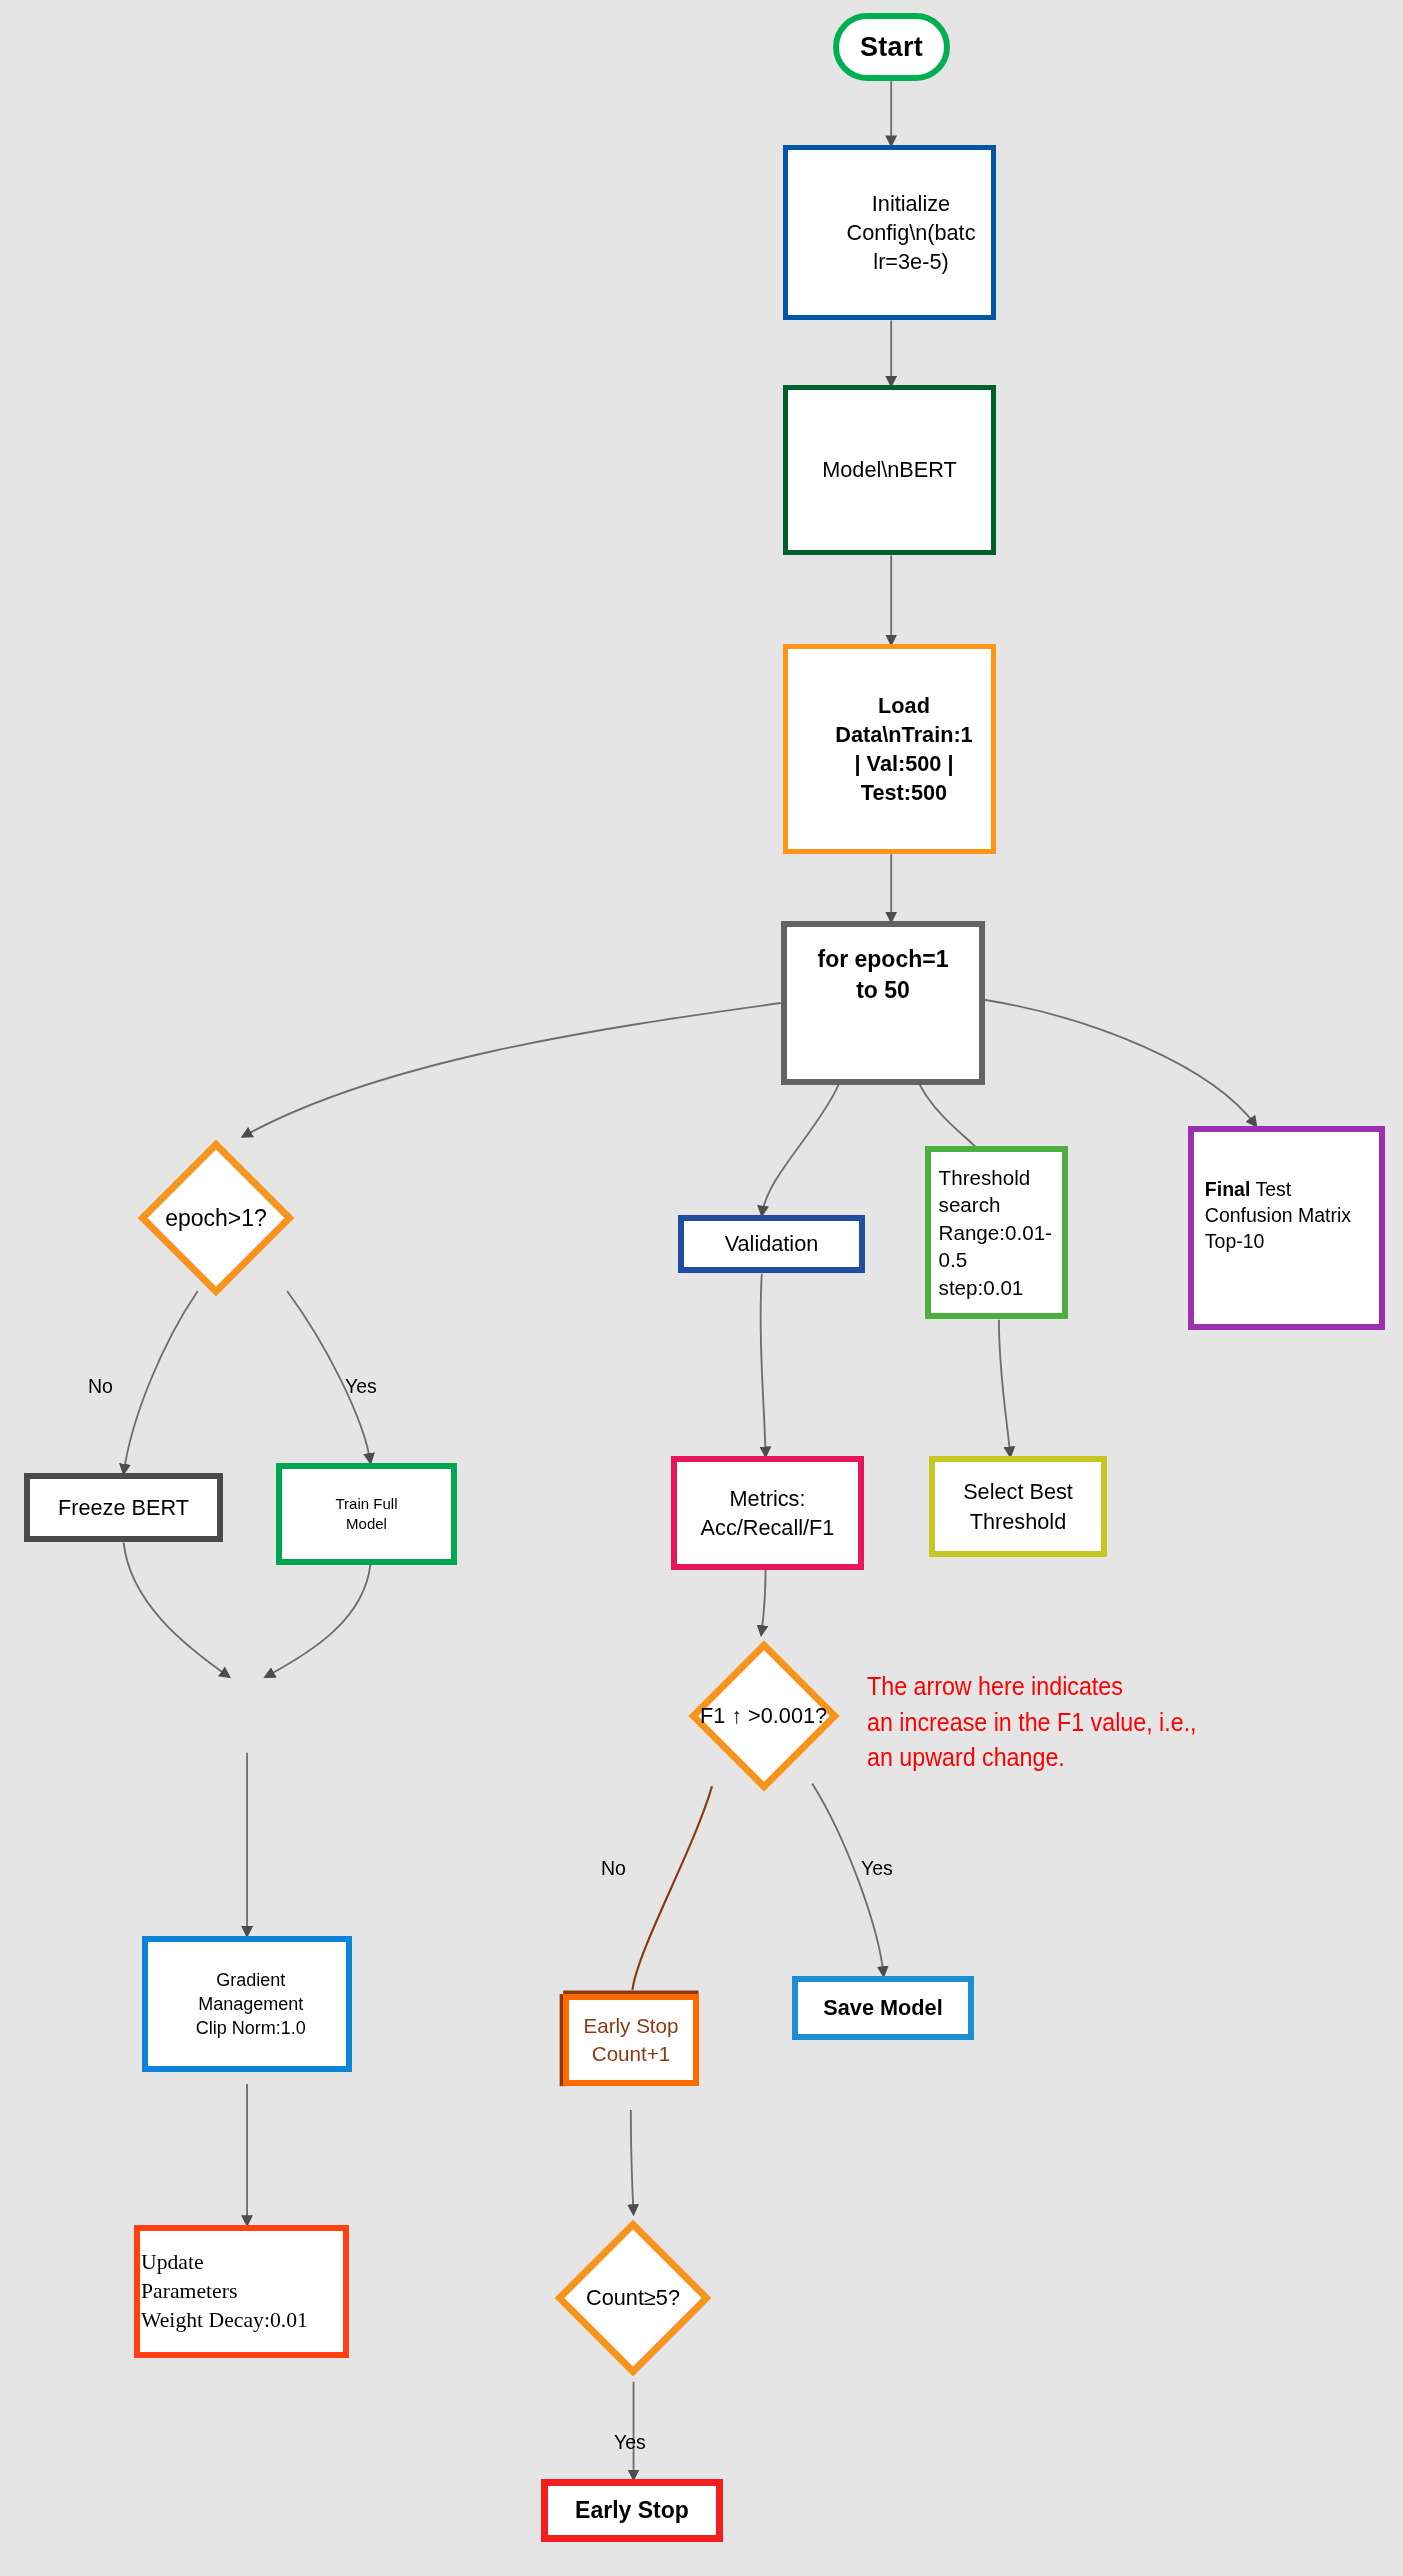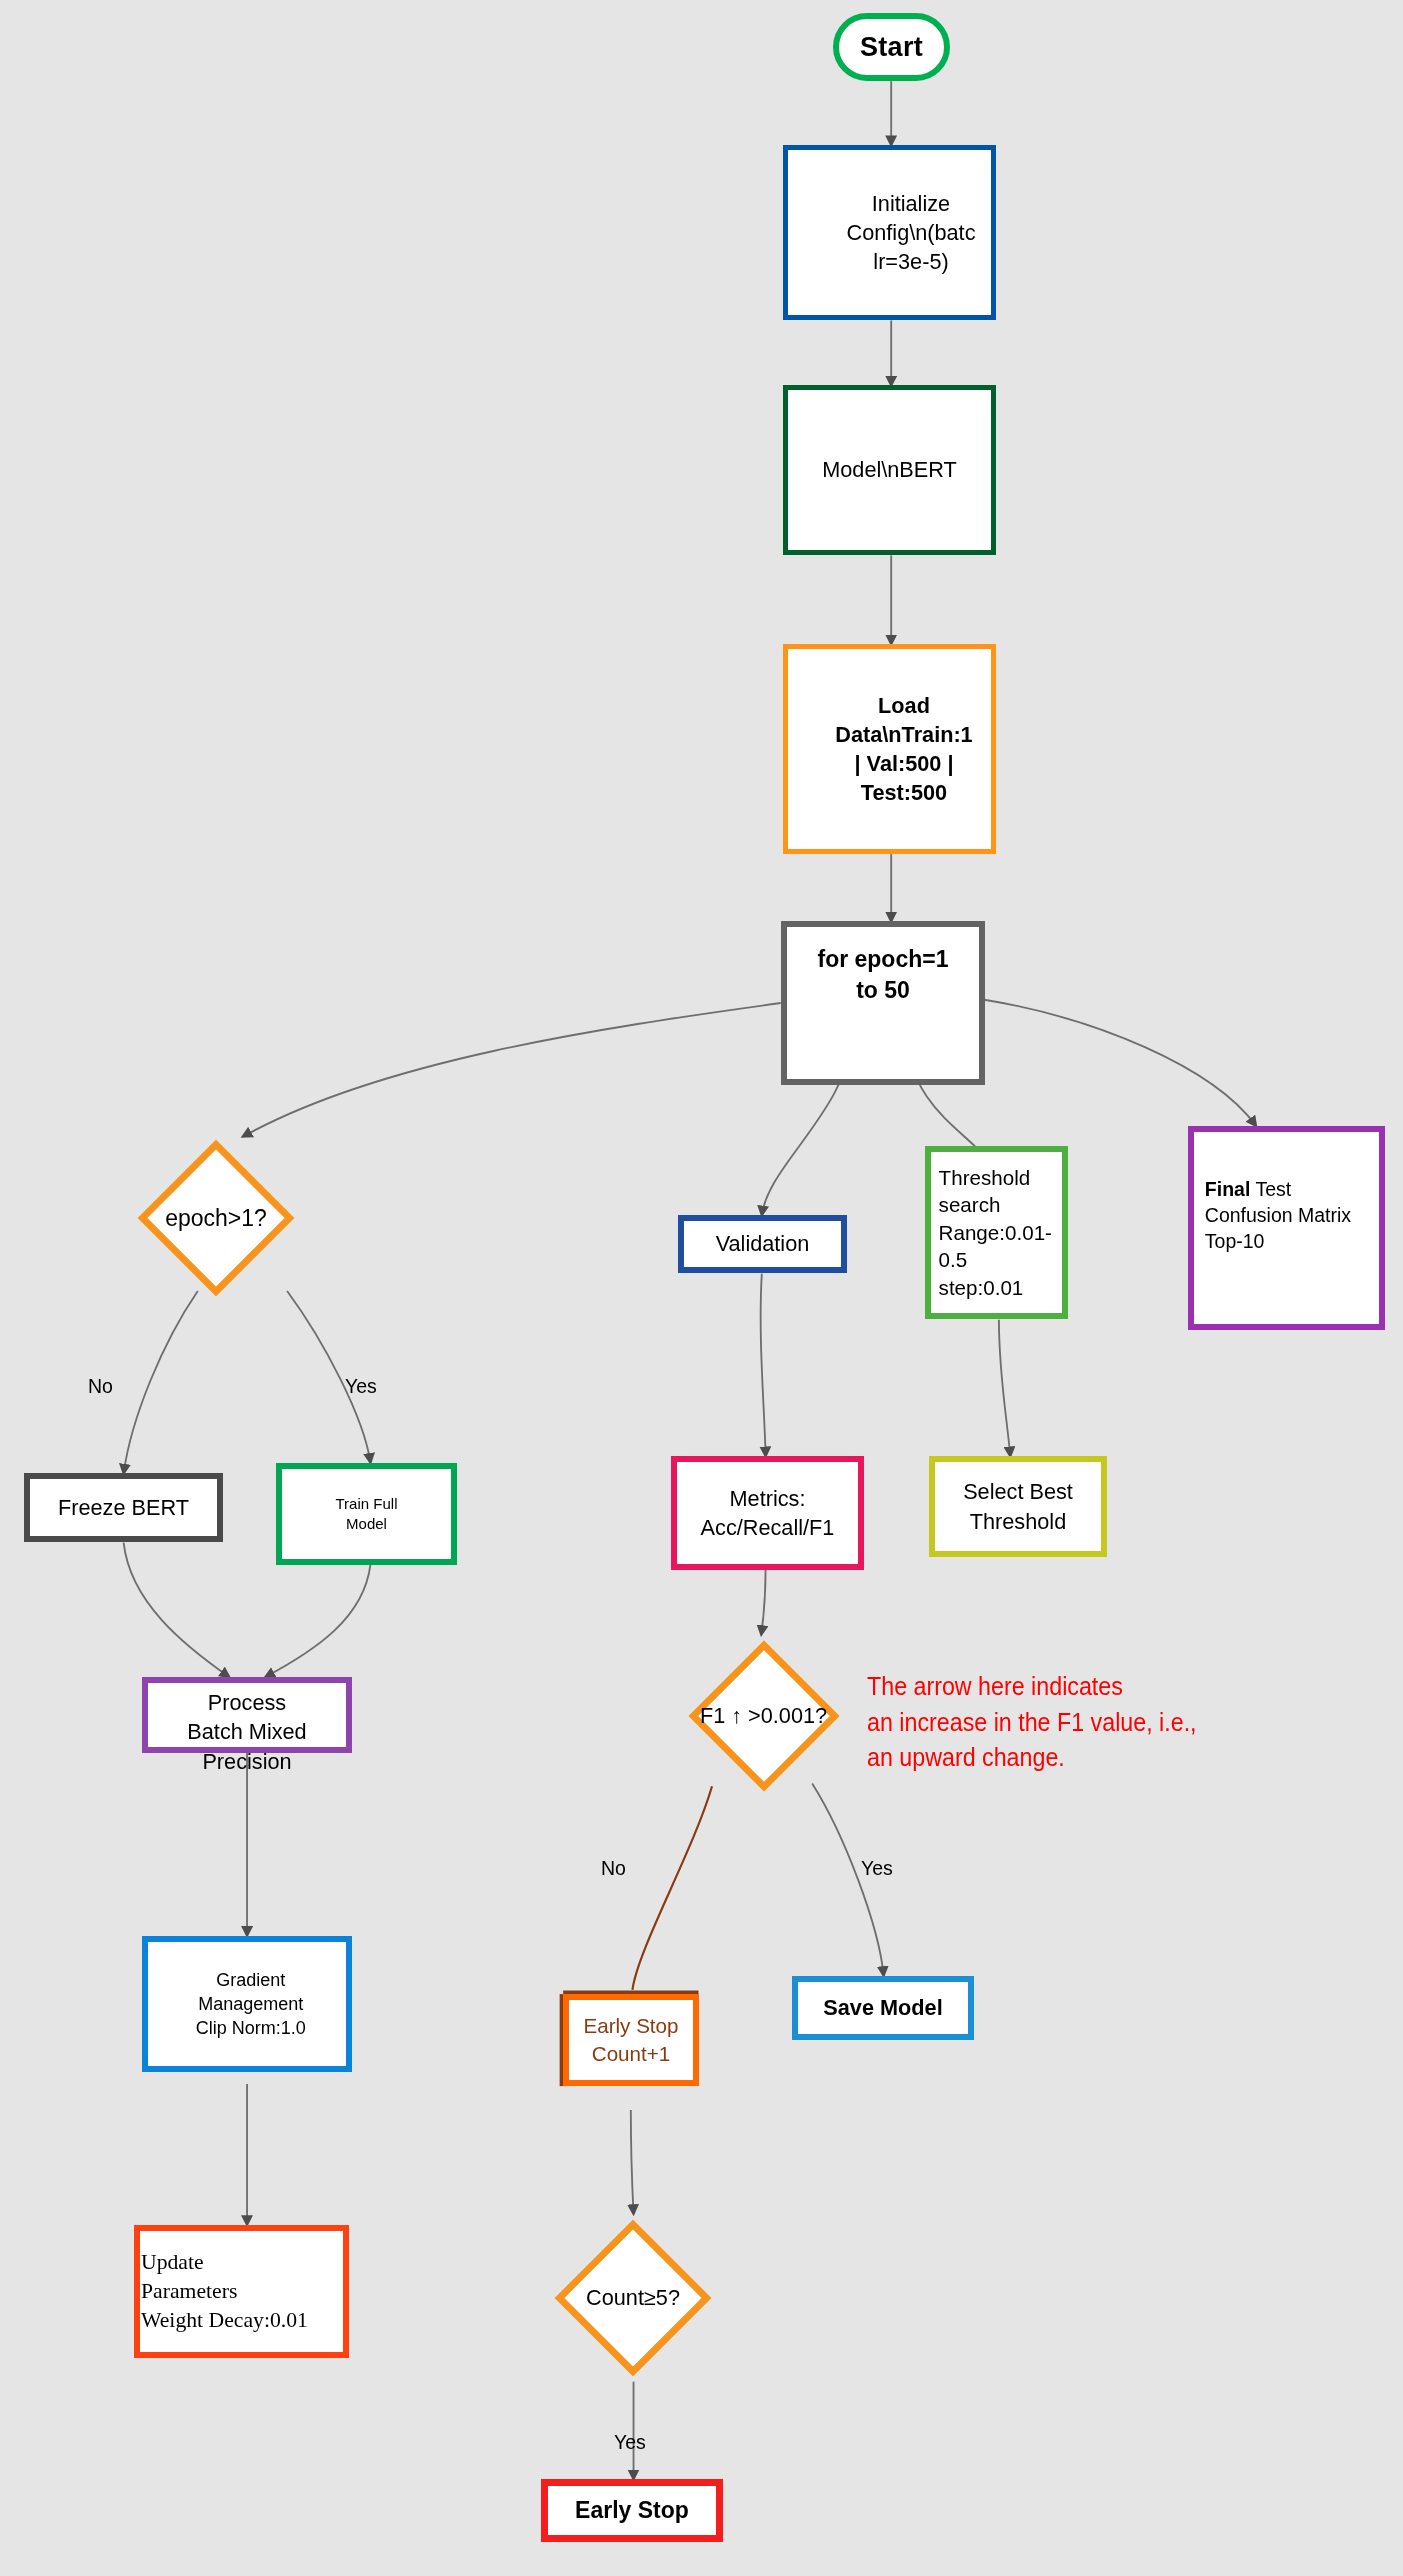--- a/index.html
+++ b/index.html
@@ -196,39 +196,34 @@
 
   <div class="node rect" style="left:24px; top:1473px; width:199px; height:69px; border-width:6px; border-color:#4a4a4a; font-size:21.7px;">
     <span class="txt">Freeze BERT</span>
   </div>
 
   <div class="node rect" style="left:276px; top:1463px; width:181px; height:102px; border-width:6.5px; border-color:#00a651; font-size:15px;">
     <span class="txt">Train Full
 Model</span>
   </div>
 
-  <div class="node rect" style="left:142px; top:1677px; width:210px; height:76px; border-width:6px; border-color:#8e44ad; font-size:21.7px; align-items:flex-start; padding-top:5.4px;">
-    <span class="txt">Process
-Batch Mixed
-Precision</span>
-  </div>
 
   <div class="node rect" style="left:142px; top:1936px; width:210px; height:136px; border-width:6px; border-color:#0b83d9; font-size:18px; padding-left:7.6px;">
     <span class="txt">Gradient
 Management
 Clip Norm:1.0</span>
   </div>
 
   <div class="node rect" style="left:134px; top:2225px; width:215px; height:133px; border-width:6px; border-color:#ff4013; font-size:21.7px; text-align:left; justify-content:flex-start; padding-left:1px;font-family:Liberation Serif, serif;">
     <span class="txt" style="text-align:left;">Update
 Parameters
 Weight Decay:0.01</span>
   </div>
 
-  <div class="node rect" style="left:678px; top:1215px; width:169px; height:58px; border-width:6px; border-color:#1f4ea1; font-size:21.7px;">
+  <div class="node rect" style="left:678px; top:1215px; width:187px; height:58px; border-width:6px; border-color:#1f4ea1; font-size:21.7px;">
     <span class="txt">Validation</span>
   </div>
 
   <div class="node rect" style="left:671px; top:1456px; width:193px; height:114px; border-width:6.5px; border-color:#e8175d; font-size:21.7px;">
     <span class="txt">Metrics:
 Acc/Recall/F1</span>
   </div>
 
   <div class="diamond-wrap" style="left:677px; top:1635px; width:173px; height:162px;">
     <div class="diamond-shape" style="width:107px; height:107px; border-width:7px; border-color:#f7941e;"></div>

